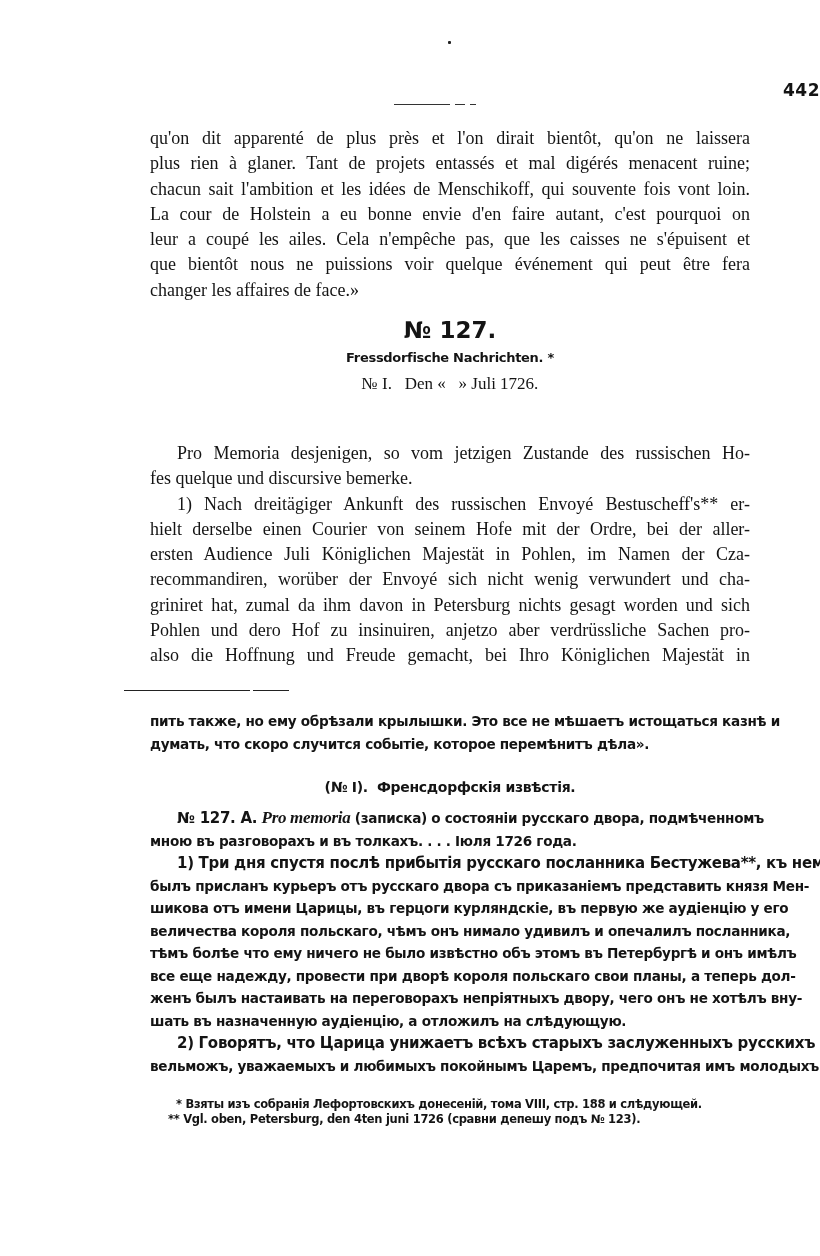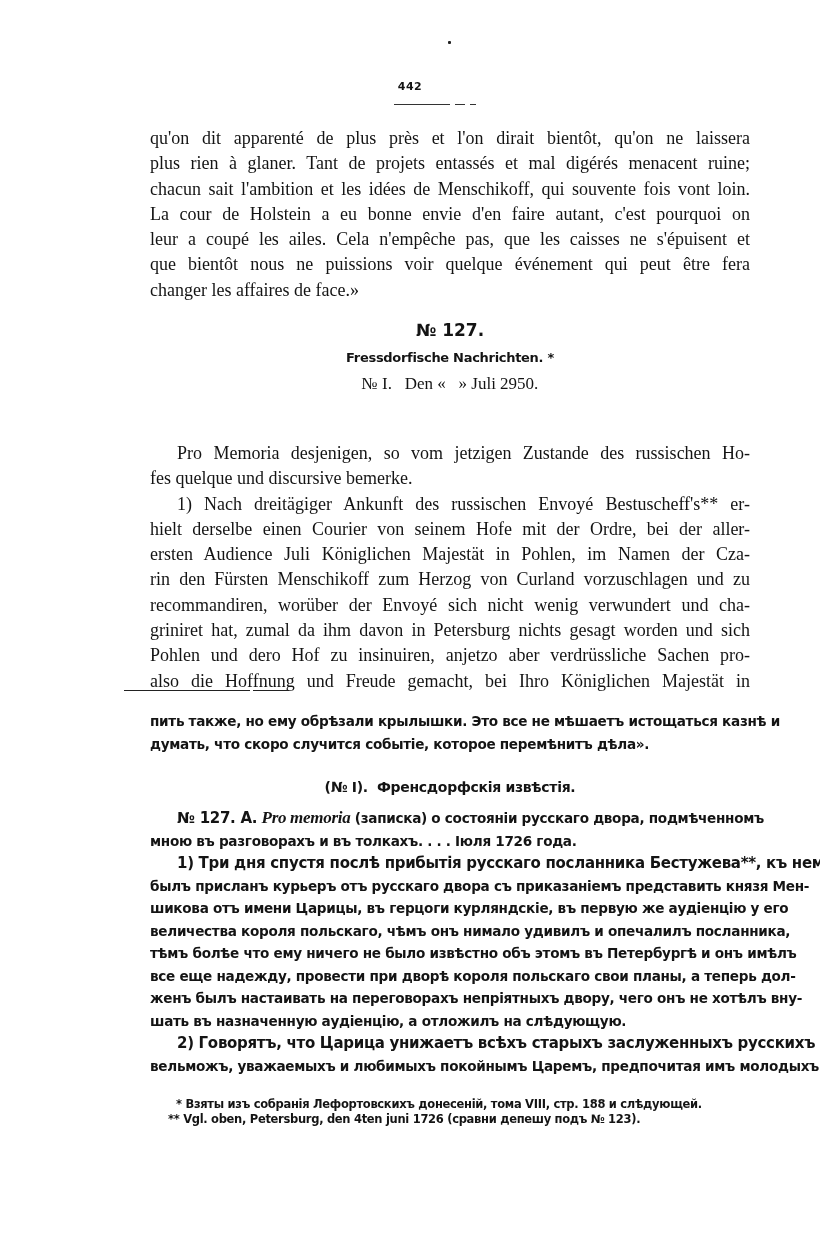--- a/index.html
+++ b/index.html
@@ -3,34 +3,34 @@
   <meta charset="utf-8">
   <style>
     html, body { margin: 0; padding: 0; background: #ffffff; }
     body {
       width: 820px; height: 1256px; position: relative; overflow: hidden;
       color: #141414;
       font-family: "Liberation Serif", "DejaVu Serif", serif;
     }
     .speck { position: absolute; left: 448px; top: 41px; width: 3px; height: 3px; background: #222; border-radius: 1px; }
     .page-num {
-      position: absolute; left: 0; width: 820px; top: 80px; text-align: center;
-      font-family: "DejaVu Sans", sans-serif; font-weight: bold; font-size: 11px; letter-spacing: 0.5px;
+      position: absolute; left: 0; width: 820px; top: 80px; text-align: right;
+      font-family: "DejaVu Sans", sans-serif; font-weight: bold; font-size: 17px; letter-spacing: 0.5px;
     }
     .page-rule { position: absolute; top: 104px; height: 1px; background: #333; }
     .block { position: absolute; left: 150px; width: 600px; }
     .line {
       height: 25.3px; line-height: 25.3px; white-space: nowrap;
       font-size: 18px; font-weight: normal; text-align: justify; text-align-last: justify;
     }
     .line.last { text-align-last: left; }
     .line.indent { padding-left: 27px; }
     .center { text-align: center; text-align-last: center; }
     .heading-no {
-      font-family: "DejaVu Sans", sans-serif; font-weight: bold; font-size: 17px; text-align: right;
+      font-family: "DejaVu Sans", sans-serif; font-weight: bold; font-size: 23px; text-align: right;
     }
     .heading-title {
       font-family: "DejaVu Sans", sans-serif; font-weight: bold; font-size: 13px; letter-spacing: -0.3px;
     }
     .heading-date { font-size: 17px; }
     .ru .line {
       font-family: "DejaVu Sans", sans-serif; font-size: 13.6px; letter-spacing: -0.3px;
       height: 22.5px; line-height: 22.5px; font-weight: bold;
     }
     .ru .line.big { font-size: 15px; }
@@ -58,29 +58,28 @@
   <div class="line">plus rien à glaner. Tant de projets entassés et mal digérés menacent ruine;</div>
   <div class="line">chacun sait l'ambition et les idées de Menschikoff, qui souvente fois vont loin.</div>
   <div class="line">La cour de Holstein a eu bonne envie d'en faire autant, c'est pourquoi on</div>
   <div class="line">leur a coupé les ailes. Cela n'empêche pas, que les caisses ne s'épuisent et</div>
   <div class="line">que bientôt nous ne puissions voir quelque événement qui peut être fera</div>
   <div class="line last">changer les affaires de face.»</div>
 </div>
 
 <div class="block center heading-no" style="top:318px;height:24px;line-height:24px;">№ 127.</div>
 <div class="block center heading-title" style="top:347px;height:22px;line-height:22px;">Fressdorfische Nachrichten. *</div>
-<div class="block center heading-date" style="top:371px;height:26px;line-height:26px;white-space:pre;">№ I.   Den «   » Juli 2950.</div>
+<div class="block center heading-date" style="top:371px;height:26px;line-height:26px;white-space:pre;">№ I.   Den «   » Juli 1726.</div>
 
 <div class="block" style="top:405px;margin-top:36px;">
   <div class="line indent">Pro Memoria desjenigen, so vom jetzigen Zustande des russischen Ho-</div>
   <div class="line last">fes quelque und discursive bemerke.</div>
   <div class="line indent">1) Nach dreitägiger Ankunft des russischen Envoyé Bestuscheff's** er-</div>
   <div class="line">hielt derselbe einen Courier von seinem Hofe mit der Ordre, bei der aller-</div>
   <div class="line">ersten Audience Juli Königlichen Majestät in Pohlen, im Namen der Cza-</div>
-  <div class="line">rin den Fürsten Menschikoff zum Herzog von Curland vorzuschlagen und zu</div>
   <div class="line">recommandiren, worüber der Envoyé sich nicht wenig verwundert und cha-</div>
   <div class="line">griniret hat, zumal da ihm davon in Petersburg nichts gesagt worden und sich</div>
   <div class="line">Pohlen und dero Hof zu insinuiren, anjetzo aber verdrüssliche Sachen pro-</div>
   <div class="line">also die Hoffnung und Freude gemacht, bei Ihro Königlichen Majestät in</div>
 </div>
 
 <div class="fn-rule" style="left:124px;width:126px;"></div>
 <div class="fn-rule" style="left:253px;width:36px;"></div>
 
 <div class="block ru" style="top:710px;">

